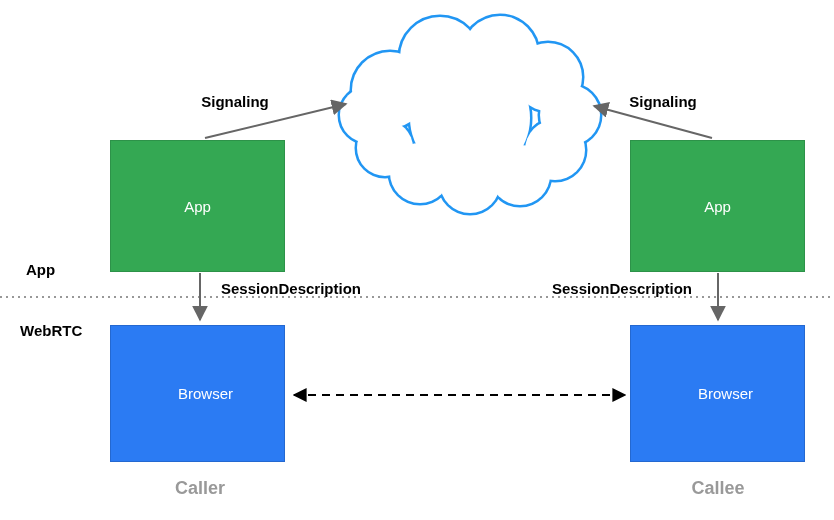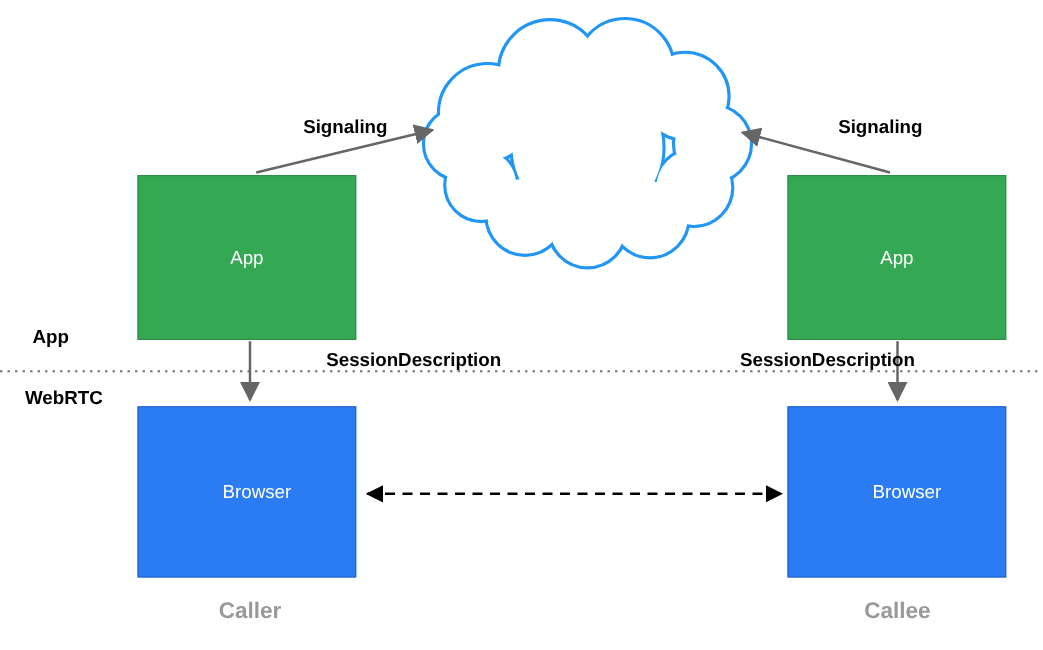--- a/index.html
+++ b/index.html
@@ -39,21 +39,21 @@
     border: 1px solid #2468d0;
     padding-left: 16px;
   }
   .lbl {
     position: absolute;
     font-weight: 700;
     font-size: 15px;
     color: #000000;
     white-space: nowrap;
   }
-  .lbl.center { text-align: right; }
+  .lbl.center { text-align: center; }
   .role {
     position: absolute;
     font-weight: 700;
     font-size: 18px;
     color: #999999;
     text-align: center;
     white-space: nowrap;
   }
 </style>
 </head>
@@ -127,18 +127,18 @@
   </div>
 
   <div class="lbl center" style="left:160px; top:93px; width:150px;">Signaling</div>
   <div class="lbl center" style="left:588px; top:93px; width:150px;">Signaling</div>
 
   <div class="lbl center" style="left:181px; top:280px; width:220px;">SessionDescription</div>
   <div class="lbl center" style="left:512px; top:280px; width:220px;">SessionDescription</div>
 
 
   <div class="lbl" style="left:26px; top:261px;">App</div>
-  <div class="lbl" style="left:20px; top:310px;">WebRTC</div>
+  <div class="lbl" style="left:20px; top:322px;">WebRTC</div>
 
   <div class="role" style="left:125px; top:478px; width:150px;">Caller</div>
   <div class="role" style="left:643px; top:478px; width:150px;">Callee</div>
 
 </div>
 
 </body></html>

